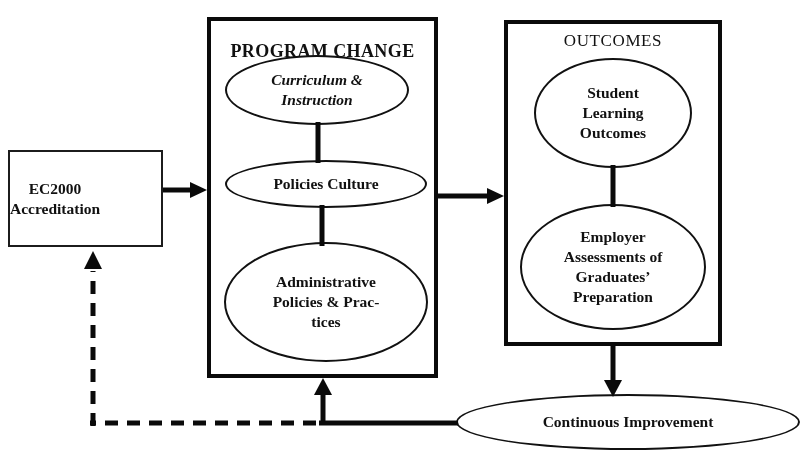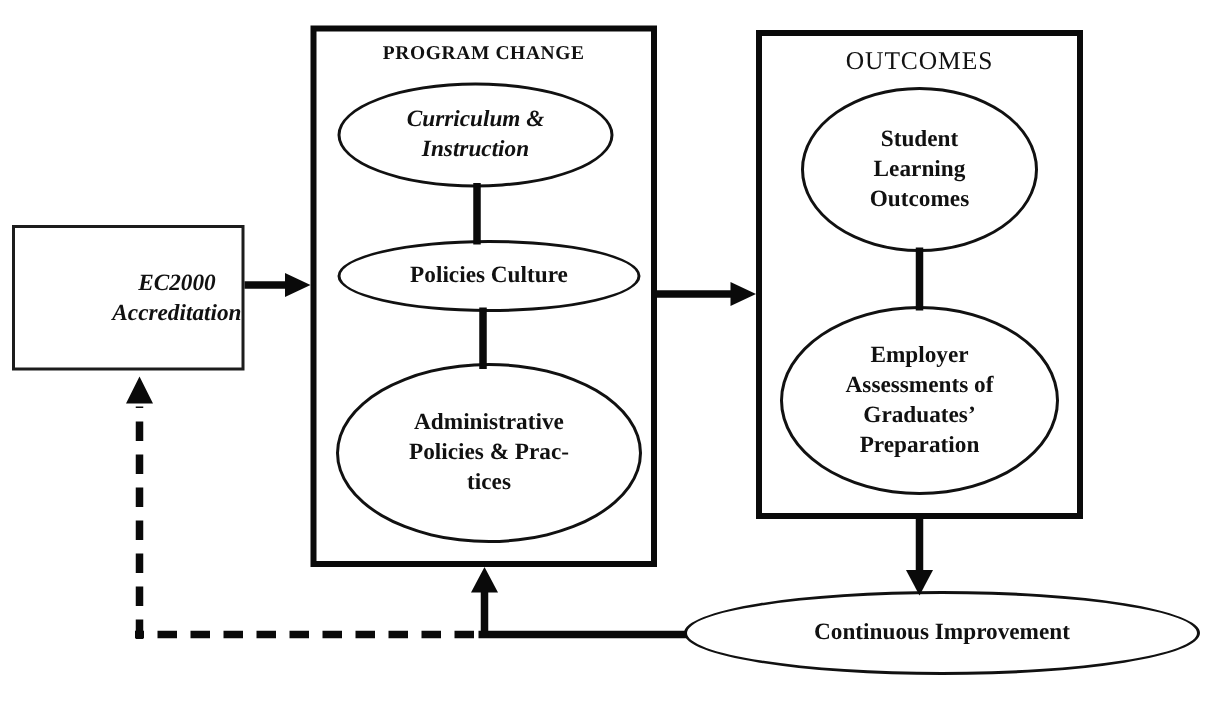--- a/index.html
+++ b/index.html
@@ -30,23 +30,23 @@
     z-index: 2;
   }
   .thick-box {
     border: 4px solid #0a0a0a;
   }
   .thin-box {
     border: 2px solid #1c1c1c;
   }
   .box-title {
     text-align: center;
-    font-size: 13px;
+    font-size: 18px;
     letter-spacing: 0.4px;
-    padding-top: 6px;
+    padding-top: 20px;
   }
   .box-title.bold { font-weight: bold; }
   .box-title.caps-regular {
     font-weight: normal;
     font-size: 17px;
     letter-spacing: 0.6px;
     padding-top: 7px;
   }
   .ellipse {
     position: absolute;
@@ -68,22 +68,21 @@
     color: #111111;
   }
   .centered-box-label {
     position: absolute;
     left: 0;
     right: 0;
     top: 0;
     bottom: 0;
     display: flex;
     align-items: center;
-    justify-content: flex-end;
-    font-style: italic;
+    justify-content: flex-start;
   }
 
   
   #ec2000-box       { left: 8px;   top: 150px; width: 155px; height: 97px; }
   #program-change-box{ left: 207px; top: 17px;  width: 231px; height: 361px; }
   #outcomes-box     { left: 504px; top: 20px;  width: 218px; height: 326px; }
 
   #curriculum-ellipse { left: 225px; top: 55px;  width: 184px; height: 70px; font-style: italic; }
   #faculty-ellipse    { left: 225px; top: 160px; width: 202px; height: 48px; }
   #admin-ellipse      { left: 224px; top: 242px; width: 204px; height: 120px; justify-content: center; }

